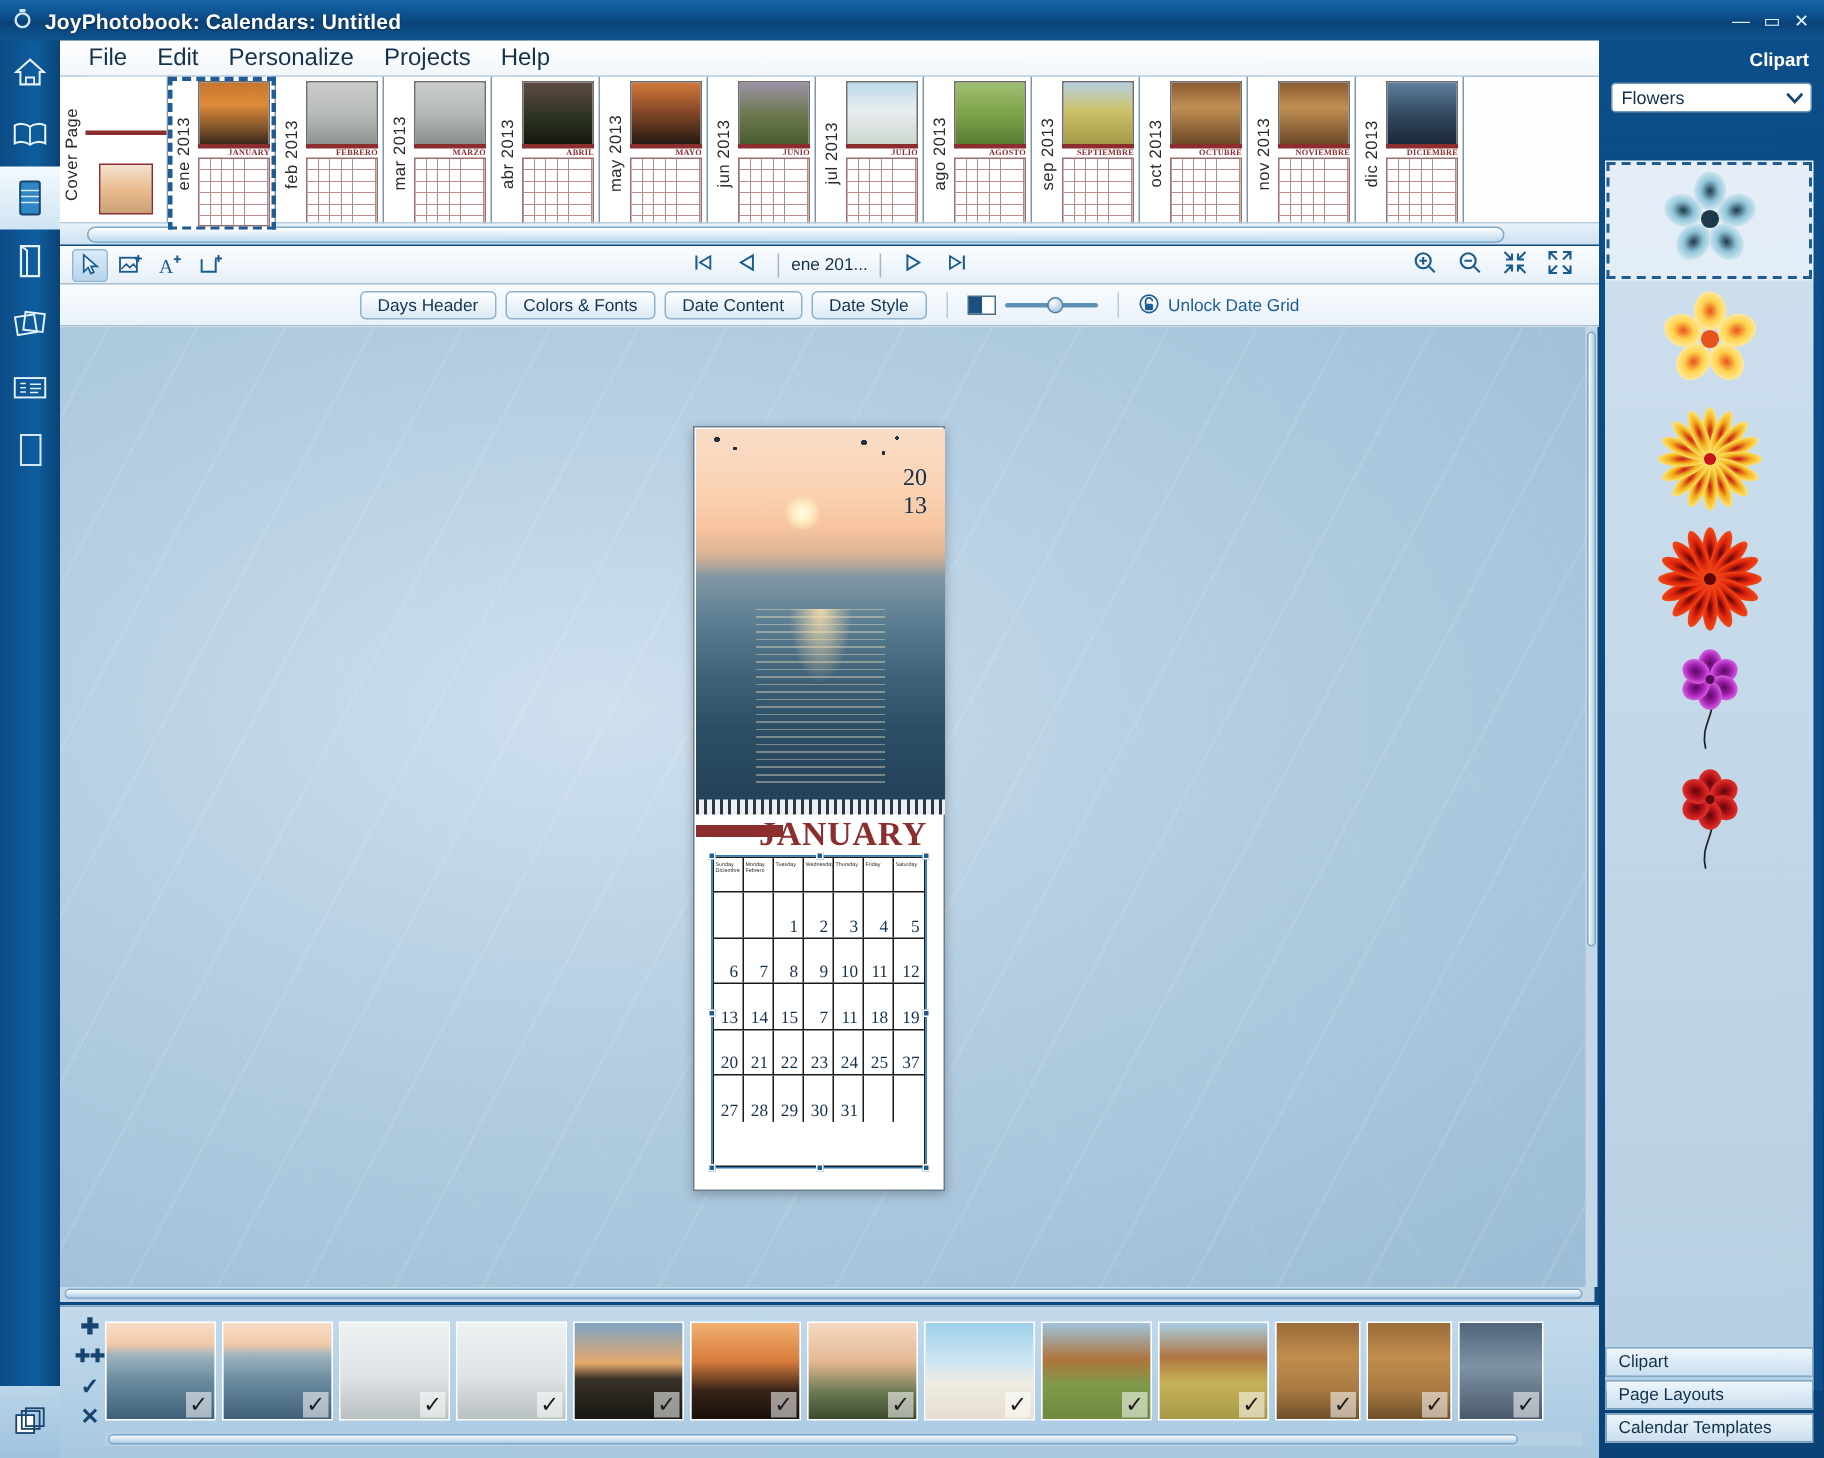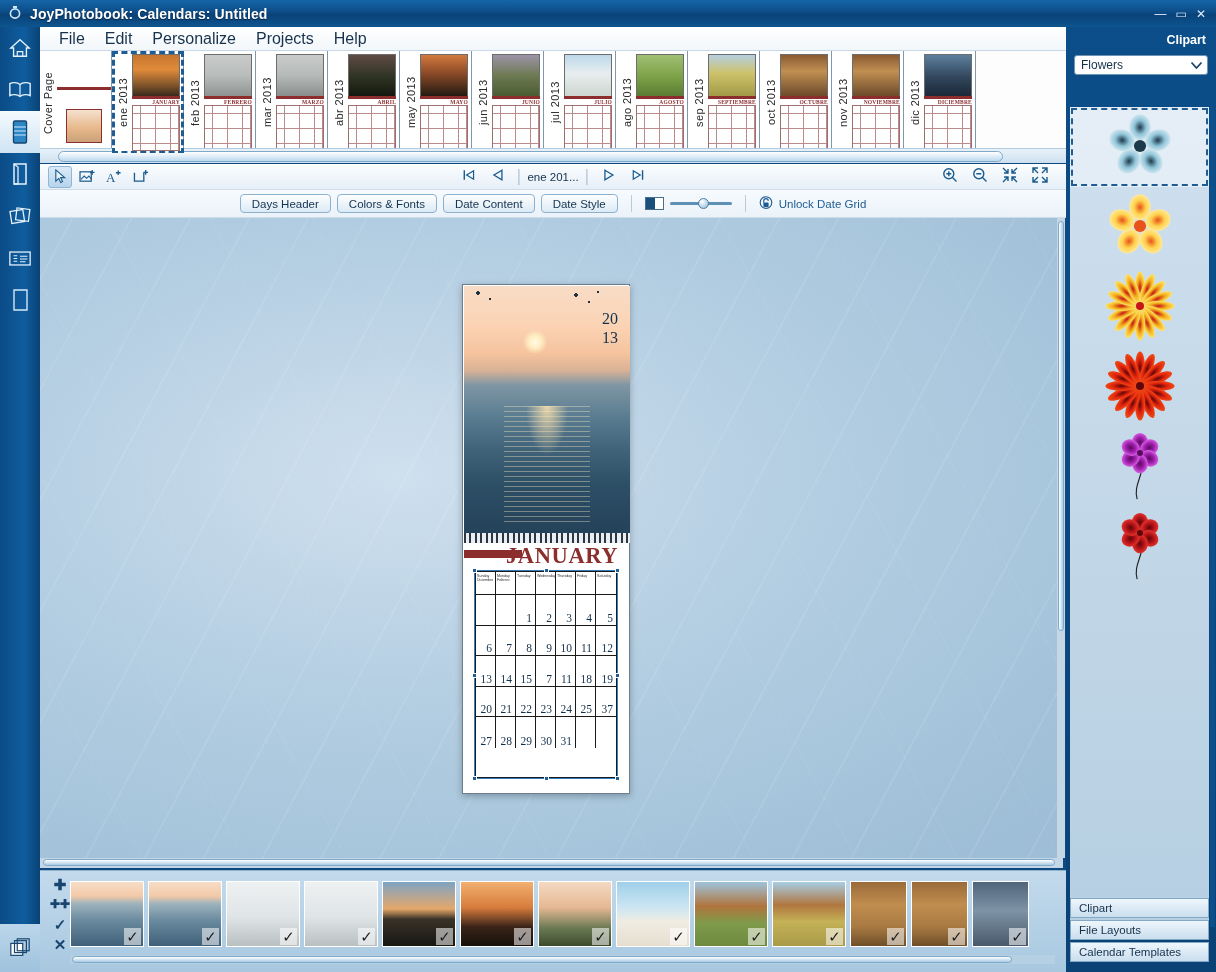--- a/index.html
+++ b/index.html
@@ -953,16 +953,16 @@
             <ellipse cx="50" cy="17" rx="11" ry="13" fill="url(#gs)" transform="rotate(180 50 32)"></ellipse>
             <ellipse cx="50" cy="17" rx="11" ry="13" fill="url(#gs)" transform="rotate(240 50 32)"></ellipse>
             <ellipse cx="50" cy="17" rx="11" ry="13" fill="url(#gs)" transform="rotate(300 50 32)"></ellipse>
             <circle cx="50" cy="32" r="4.199999999999999" fill="#5e0608"></circle>
           </svg></span>
       </div>
     </div>
   <div id="r-vsb"></div>
   <div id="rtabs">
     <div class="rtab">Clipart</div>
-    <div class="rtab">File Layouts</div>
+    <div class="rtab">Page Layouts</div>
     <div class="rtab">Calendar Templates</div>
   </div>
 </div>
 
 </body></html>

